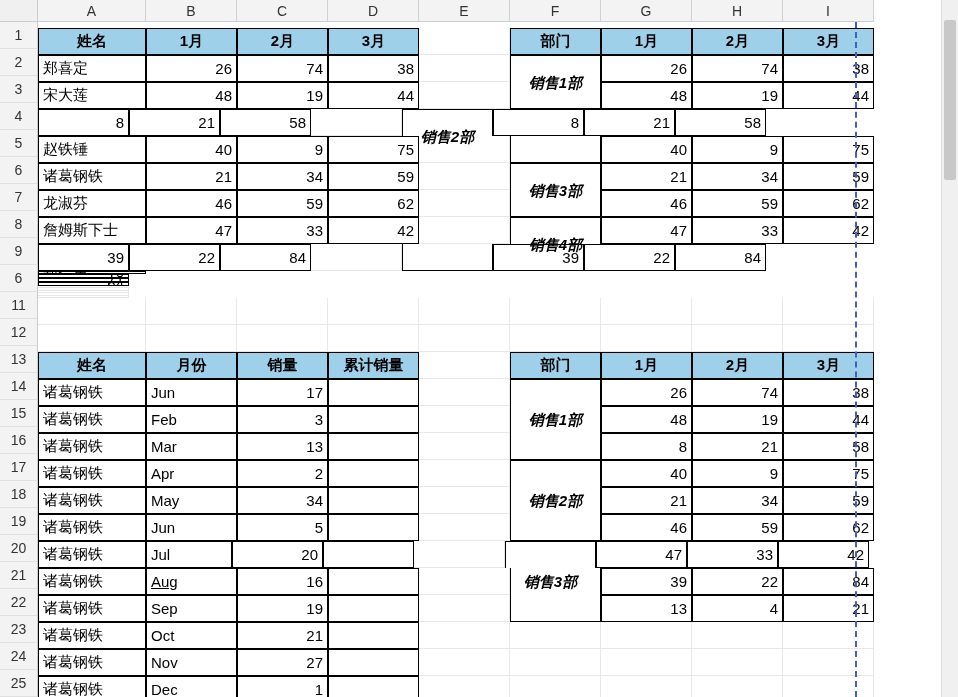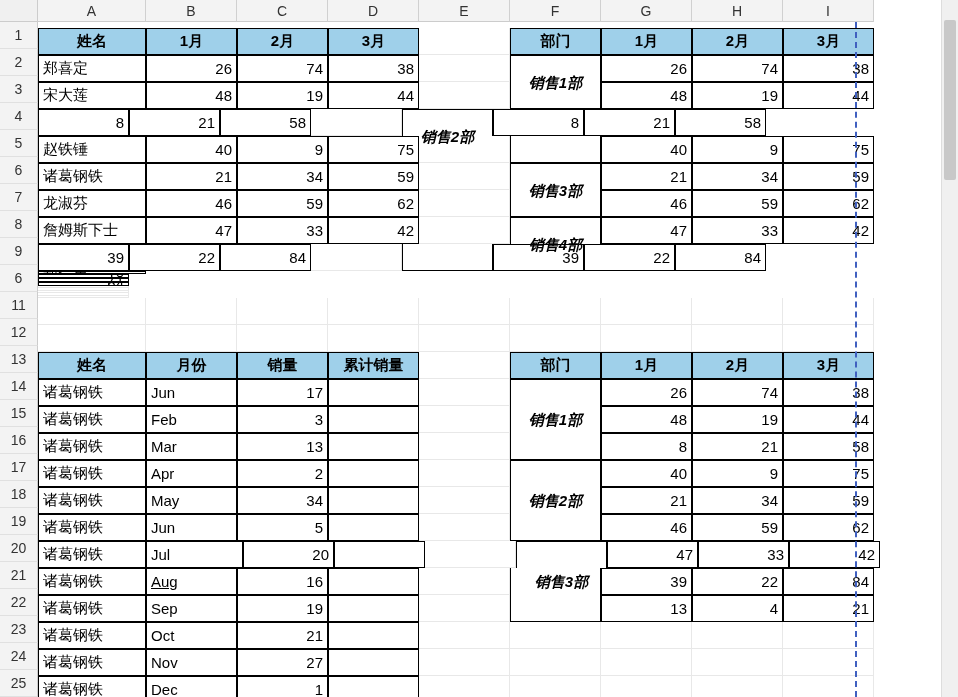--- a/index.html
+++ b/index.html
@@ -281,21 +281,21 @@
         <div class="cell num bd" style="width: 91px; height: 27px;">5</div>
         <div class="cell num bd" style="width: 91px; height: 27px;"></div>
         <div class="cell " style="width: 91px; height: 27px;"></div>
         <div class="cell bd bd-t0" style="width: 91px; height: 27px;"></div>
         <div class="cell num bd" style="width: 91px; height: 27px;">46</div>
         <div class="cell num bd" style="width: 91px; height: 27px;">59</div>
         <div class="cell num bd" style="width: 91px; height: 27px;">62</div>
       </div>
       <div class="row" style="height: 27px;">
         <div class="cell txt bd" style="width: 108px; height: 27px;">诸葛钢铁</div>
-        <div class="cell txt bd" style="width: 97px; height: 27px;">Jul</div>
+        <div class="cell txt bd" style="width: 86px; height: 27px;">Jul</div>
         <div class="cell num bd" style="width: 91px; height: 27px;">20</div>
         <div class="cell num bd" style="width: 91px; height: 27px;"></div>
         <div class="cell " style="width: 91px; height: 27px;"></div>
         <div class="cell bd bd-b0" style="width: 91px; height: 27px; position: relative; overflow: visible;">
           <div style="position: absolute; left: 0px; right: 0px; top: 0px; height: 81px; display: flex; align-items: center; justify-content: center; font-weight: 600;">销售3部</div>
         </div>
         <div class="cell num bd" style="width: 91px; height: 27px;">47</div>
         <div class="cell num bd" style="width: 91px; height: 27px;">33</div>
         <div class="cell num bd" style="width: 91px; height: 27px;">42</div>
       </div>

